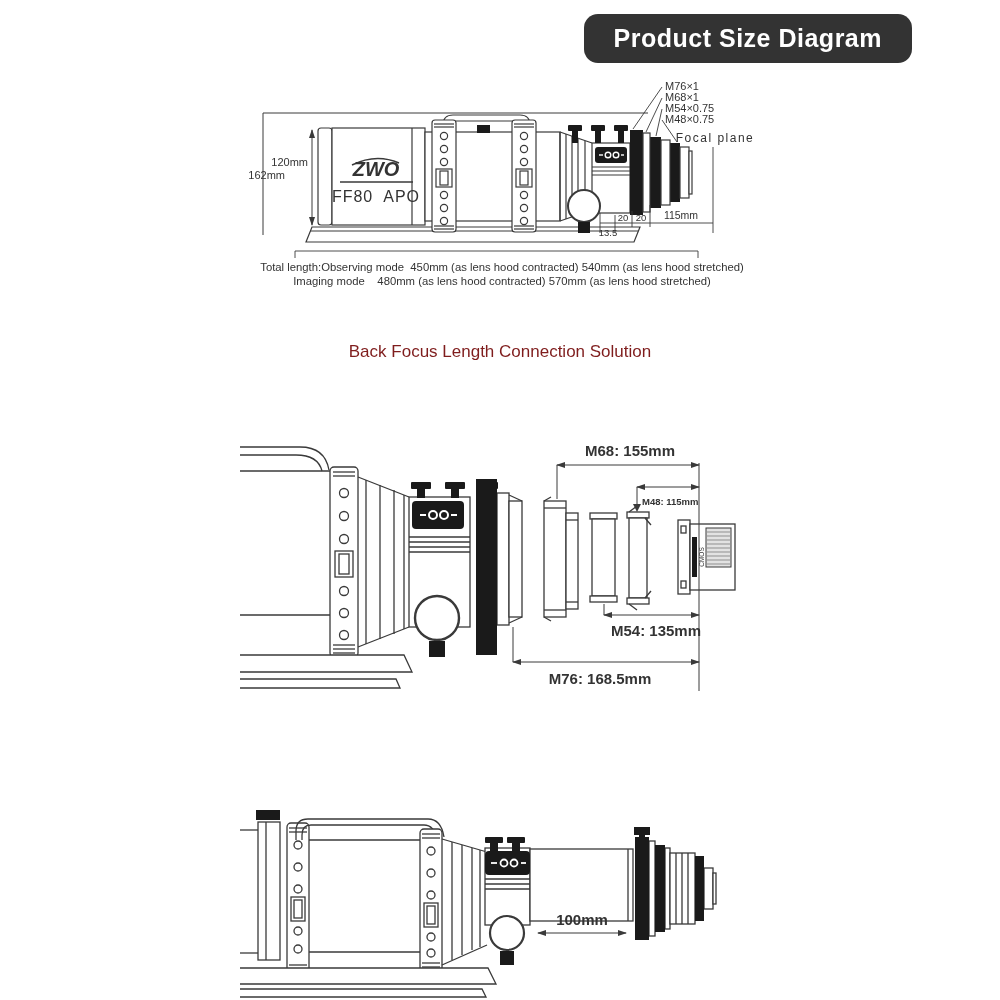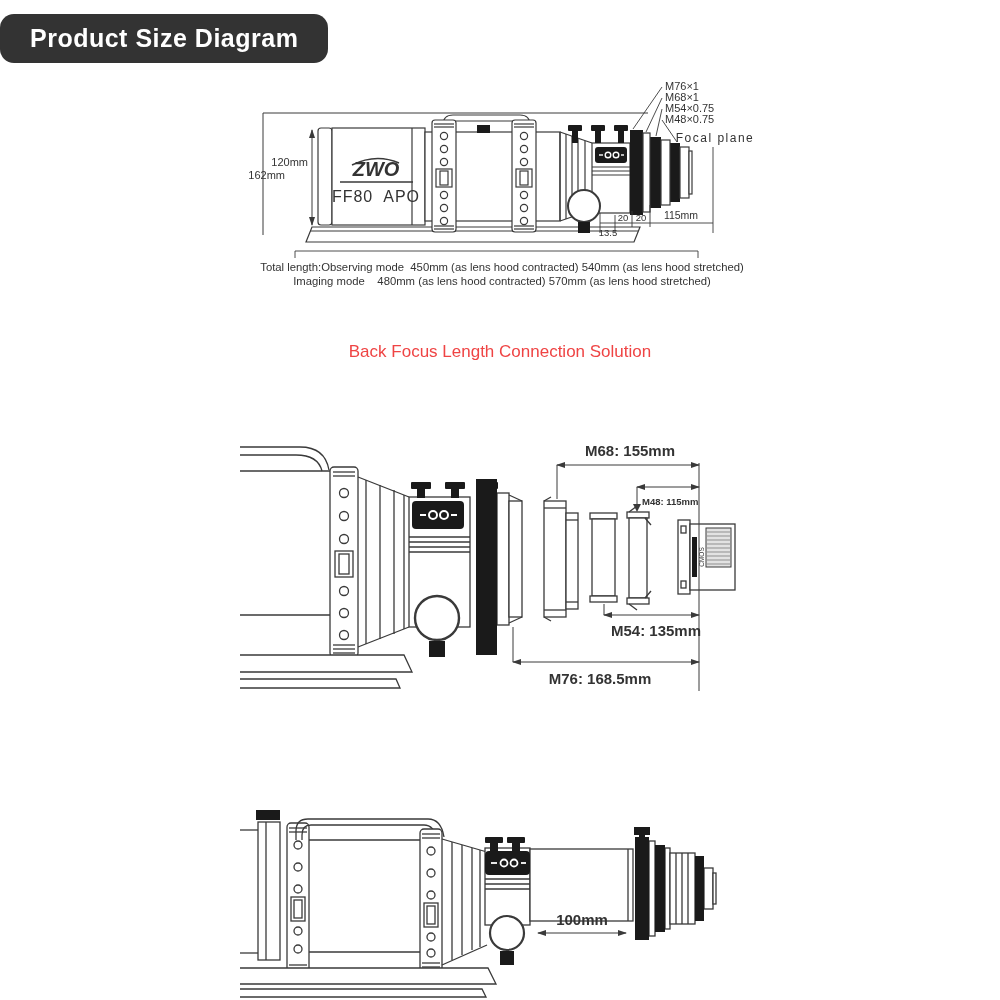--- a/index.html
+++ b/index.html
@@ -1,21 +1,21 @@
 <!DOCTYPE html>
 <html><head>
 <meta charset="utf-8">
 <style>
   html,body{margin:0;padding:0;background:#ffffff;}
   .page{position:relative;width:1000px;height:1000px;background:#ffffff;overflow:hidden;
         font-family:"Liberation Sans",sans-serif;color:#333;}
-  .title-wrap{position:absolute;top:14px;left:0;width:995px;text-align:left;}
+  .title-wrap{position:absolute;top:14px;left:0;width:912px;text-align:right;}
   .title-pill{display:inline-block;background:#333333;color:#ffffff;font-weight:bold;
         font-size:25px;padding:10px 30px;border-radius:14px;letter-spacing:.5px;}
-  .sec-head{position:absolute;left:0;width:1000px;text-align:center;font-size:17px;color:#ef4444;}
+  .sec-head{position:absolute;left:0;width:1000px;text-align:center;font-size:17px;color:#7f1d1d;}
   .svg-abs{position:absolute;left:0;}
   svg text{font-family:"Liberation Sans",sans-serif;fill:#333333;white-space:pre;}
 </style>
 </head>
 <body>
 
 <div class="page">
 
   <div class="title-wrap">
     <span class="title-pill">Product Size Diagram</span>

